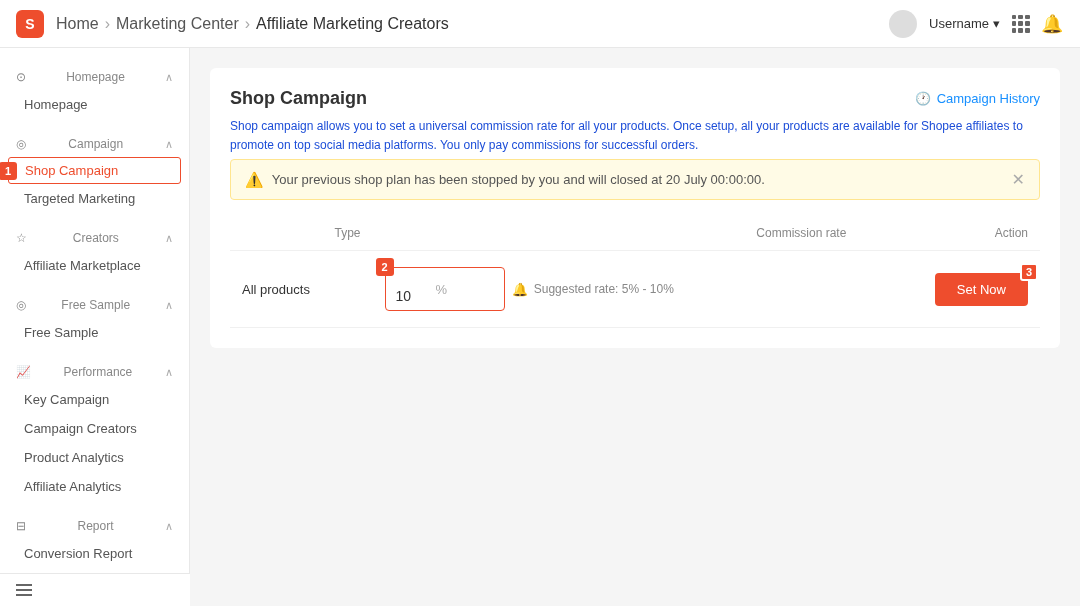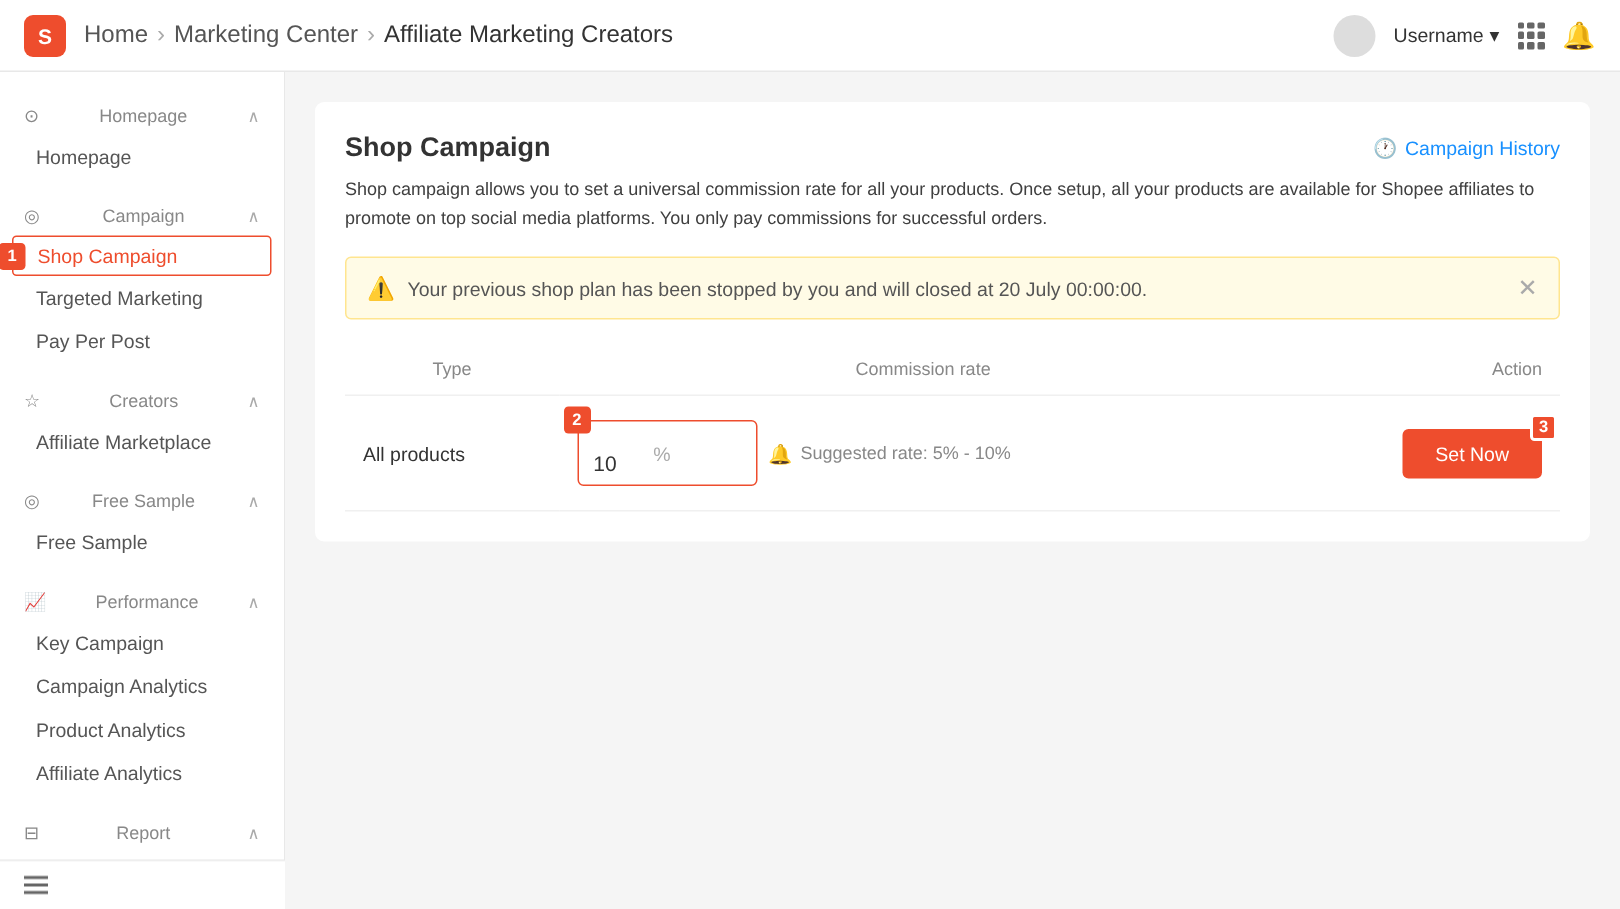--- a/index.html
+++ b/index.html
@@ -30,31 +30,31 @@
     .sidebar-item.active { color: #ee4d2d; font-weight: 500; border: 1.5px solid #ee4d2d; border-radius: 3px; margin: 0 8px; padding: 5px 8px 5px 16px; position: relative; }
     .sidebar-item.active .step-badge { position: absolute; left: -10px; top: 50%; transform: translateY(-50%); background: #ee4d2d; color: white; font-size: 11px; font-weight: bold; width: 18px; height: 18px; border-radius: 3px; display: flex; align-items: center; justify-content: center; }
     .chevron { font-size: 11px; color: #aaa; }
 
     
     .main { flex: 1; padding: 20px; overflow-y: auto; }
     .content-card { background: #fff; border-radius: 6px; padding: 20px; }
     .card-header { display: flex; align-items: center; justify-content: space-between; margin-bottom: 8px; }
     .card-title { font-size: 18px; font-weight: 600; color: #333; }
     .campaign-history-link { display: flex; align-items: center; gap: 5px; color: #1890ff; font-size: 13px; cursor: pointer; }
-    .card-desc { font-size: 12px; color: #404040; line-height: 1.6; margin-bottom: 16px; }
+    .card-desc { font-size: 12px; color: #1d4ed8; line-height: 1.6; margin-bottom: 4px; }
 
     
     .alert-banner { background: #fffbe6; border: 1px solid #ffe58f; border-radius: 4px; padding: 10px 14px; display: flex; align-items: center; justify-content: space-between; margin-bottom: 16px; }
     .alert-content { display: flex; align-items: center; gap: 8px; font-size: 13px; color: #555; }
     .alert-icon { color: #faad14; font-size: 15px; }
     .alert-close { color: #aaa; cursor: pointer; font-size: 16px; border: none; background: none; }
 
     
     .data-table { width: 100%; border-collapse: collapse; }
-    .data-table th { text-align: center; padding: 10px 12px; font-size: 12px; color: #888; font-weight: 500; border-bottom: 1px solid #f0f0f0; }
+    .data-table th { text-align: right; padding: 10px 12px; font-size: 12px; color: #888; font-weight: 500; border-bottom: 1px solid #f0f0f0; }
     .data-table td { padding: 16px 12px; border-bottom: 1px solid #f0f0f0; font-size: 13px; color: #333; vertical-align: middle; }
     .commission-cell { display: flex; align-items: center; gap: 8px; }
     .commission-input-wrap { border: 1.5px solid #ee4d2d; border-radius: 4px; display: flex; align-items: center; padding: 6px 10px; min-width: 120px; position: relative; }
     .commission-input-wrap .step-badge2 { position: absolute; top: -10px; left: -10px; background: #ee4d2d; color: white; font-size: 11px; font-weight: bold; width: 18px; height: 18px; border-radius: 3px; display: flex; align-items: center; justify-content: center; }
     .commission-input { border: none; outline: none; font-size: 14px; width: 40px; color: #333; margin-top: 14px; }
     .percent-sign { color: #aaa; font-size: 13px; }
     .suggested { display: flex; align-items: center; gap: 5px; color: #888; font-size: 12px; }
     .bell-small { font-size: 13px; color: #aaa; }
     .set-now-wrap { position: relative; }
     .set-now-btn { background: #ee4d2d; color: white; border: none; border-radius: 4px; padding: 9px 22px; font-size: 13px; cursor: pointer; font-weight: 500; }
@@ -115,21 +115,20 @@
       <div class="sidebar-section-header">
         <span>◎</span>
         <span>Campaign</span>
         <span class="chevron">∧</span>
       </div>
       <div class="sidebar-item active">
         <span class="step-badge">1</span>
         <span>Shop Campaign</span>
       </div>
       <div class="sidebar-item">Targeted Marketing</div>
-      <div class="sidebar-item">Pay Per Post</div>
     </div>
 
     <div class="sidebar-section">
       <div class="sidebar-section-header">
         <span>☆</span>
         <span>Creators</span>
         <span class="chevron">∧</span>
       </div>
       <div class="sidebar-item">Affiliate Marketplace</div>
     </div>
@@ -143,21 +142,21 @@
       <div class="sidebar-item">Free Sample</div>
     </div>
 
     <div class="sidebar-section">
       <div class="sidebar-section-header">
         <span>📈</span>
         <span>Performance</span>
         <span class="chevron">∧</span>
       </div>
       <div class="sidebar-item">Key Campaign</div>
-      <div class="sidebar-item">Campaign Analytics</div>
+      <div class="sidebar-item">Campaign Creators</div>
       <div class="sidebar-item">Product Analytics</div>
       <div class="sidebar-item">Affiliate Analytics</div>
     </div>
 
     <div class="sidebar-section">
       <div class="sidebar-section-header">
         <span>⊟</span>
         <span>Report</span>
         <span class="chevron">∧</span>
       </div>

